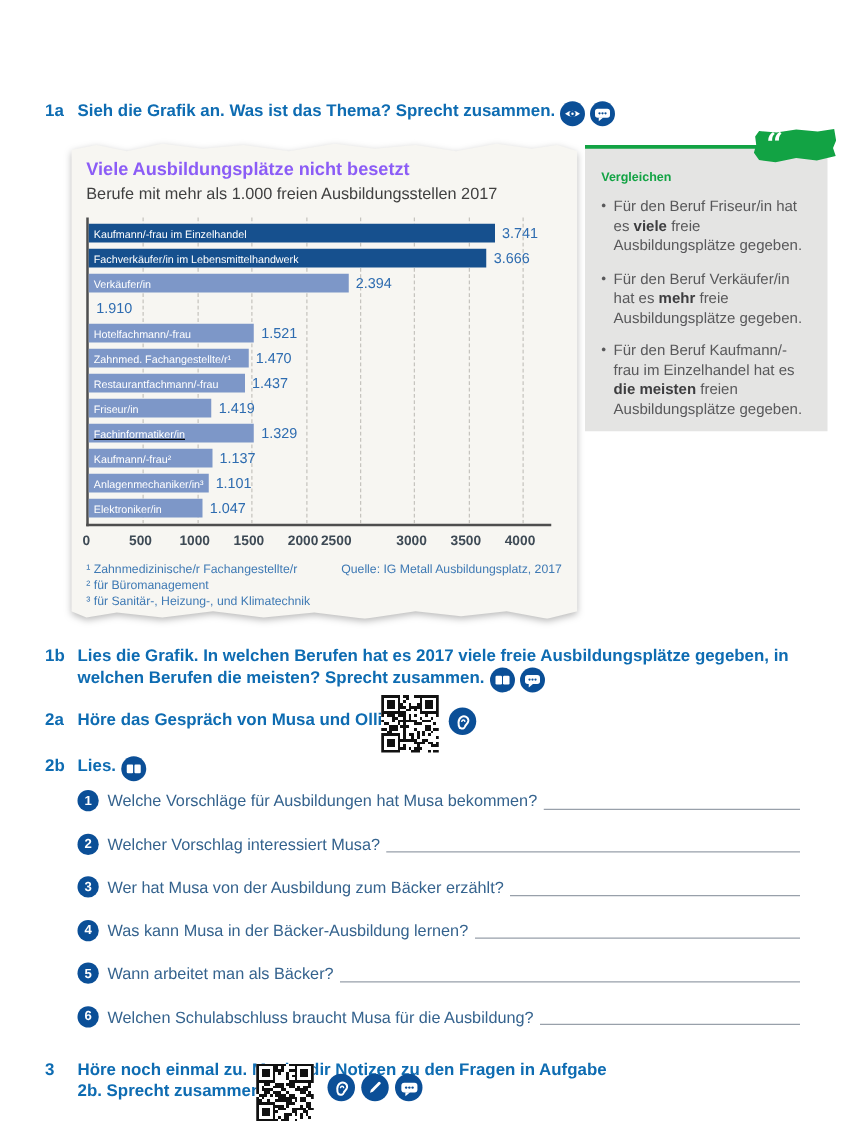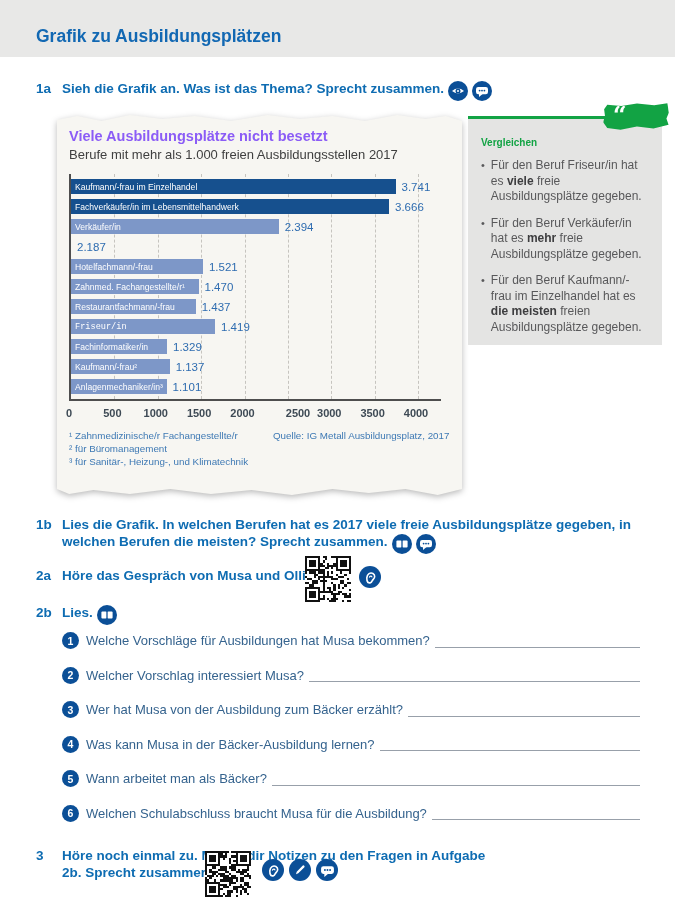--- a/index.html
+++ b/index.html
@@ -60,23 +60,20 @@
   .fill { flex:1; height:14px; border-bottom:1.2px solid #98a0aa; margin-left:5px; }
 
   .qr { position:absolute; width:46px; height:46px; }
   .icon-group { position:absolute; display:flex; gap:5px; }
 </style>
 </head>
 <body>
 
 <div class="page">
 
-  <div class="header-band">
-    <div class="header-title">Grafik zu Ausbildungsplätzen</div>
-  </div>
 
   <div class="task" style="left:36px; top:80px; width:600px;">
     <span class="tnum">1a</span>
     <span class="ttext"><span>Sieh die Grafik an. Was ist das Thema? Sprecht zusammen.</span><span class="icon">
           <svg width="14" height="14" viewBox="0 0 14 14">
             <path d="M1 7 Q7 2.2 13 7 Q7 11.8 1 7Z" fill="#fff"></path>
             <circle cx="7" cy="7" r="2.5" fill="#0b4f97"></circle>
             <circle cx="7" cy="7" r="1" fill="#fff"></circle>
           </svg>
         </span><span class="icon">
@@ -108,81 +105,87 @@
               </div>
               <span class="bar-value">3.666</span>
             </div>
             <div class="bar-row">
               <div class="bar" style="width: 207.679px;">
                 <span class="bar-label">Verkäufer/in</span>
               </div>
               <span class="bar-value">2.394</span>
             </div>
             <div class="bar-row">
-              <span class="bar-value">2.187</span>
+              <span class="bar-value">1.910</span>
             </div>
             <div class="bar-row">
               <div class="bar" style="width: 131.947px;">
                 <span class="bar-label">Hotelfachmann/-frau</span>
               </div>
               <span class="bar-value">1.521</span>
             </div>
             <div class="bar-row">
               <div class="bar" style="width: 127.522px;">
                 <span class="bar-label">Zahnmed. Fachangestellte/r¹</span>
               </div>
               <span class="bar-value">1.470</span>
             </div>
             <div class="bar-row">
               <div class="bar" style="width: 124.66px;">
                 <span class="bar-label">Restaurantfachmann/-frau</span>
               </div>
               <span class="bar-value">1.437</span>
             </div>
             <div class="bar-row">
-              <div class="bar" style="width: 144px; font-family: Liberation Mono, monospace;">
+              <div class="bar" style="width: 98px;">
                 <span class="bar-label">Friseur/in</span>
               </div>
               <span class="bar-value">1.419</span>
             </div>
             <div class="bar-row">
-              <div class="bar" style="width: 96px;">
+              <div class="bar" style="width: 132px; text-decoration: underline;">
                 <span class="bar-label">Fachinformatiker/in</span>
               </div>
               <span class="bar-value">1.329</span>
             </div>
             <div class="bar-row">
               <div class="bar" style="width: 98.6347px;">
                 <span class="bar-label">Kaufmann/-frau²</span>
               </div>
               <span class="bar-value">1.137</span>
             </div>
             <div class="bar-row">
               <div class="bar" style="width: 95.5117px;">
                 <span class="bar-label">Anlagenmechaniker/in³</span>
               </div>
               <span class="bar-value">1.101</span>
+            </div>
+            <div class="bar-row">
+              <div class="bar" style="width: 90.8272px;">
+                <span class="bar-label">Elektroniker/in</span>
+              </div>
+              <span class="bar-value">1.047</span>
             </div>
           </div>
       <div class="gridline" style="left: 43.375px;"></div>
           <div class="gridline" style="left: 86.75px;"></div>
           <div class="gridline" style="left: 130.125px;"></div>
           <div class="gridline" style="left: 173.5px;"></div>
           <div class="gridline" style="left: 216.875px;"></div>
           <div class="gridline" style="left: 260.25px;"></div>
           <div class="gridline" style="left: 303.625px;"></div>
           <div class="gridline" style="left: 347px;"></div>
         </div>
       <div class="ticks" id="ticks">
           <span class="tick" style="left: 0px;">0</span>
           <span class="tick" style="left: 43.375px;">500</span>
           <span class="tick" style="left: 86.75px;">1000</span>
           <span class="tick" style="left: 130.125px;">1500</span>
           <span class="tick" style="left: 173.5px;">2000</span>
-          <span class="tick" style="left: 229px;">2500</span>
+          <span class="tick" style="left: 200px;">2500</span>
           <span class="tick" style="left: 260.25px;">3000</span>
           <span class="tick" style="left: 303.625px;">3500</span>
           <span class="tick" style="left: 347px;">4000</span>
         </div>
       <div class="footrow">
         <div class="footnotes">
           <div>¹ Zahnmedizinische/r Fachangestellte/r</div>
           <div>² für Büromanagement</div>
           <div>³ für Sanitär-, Heizung-, und Klimatechnik</div>
         </div>

